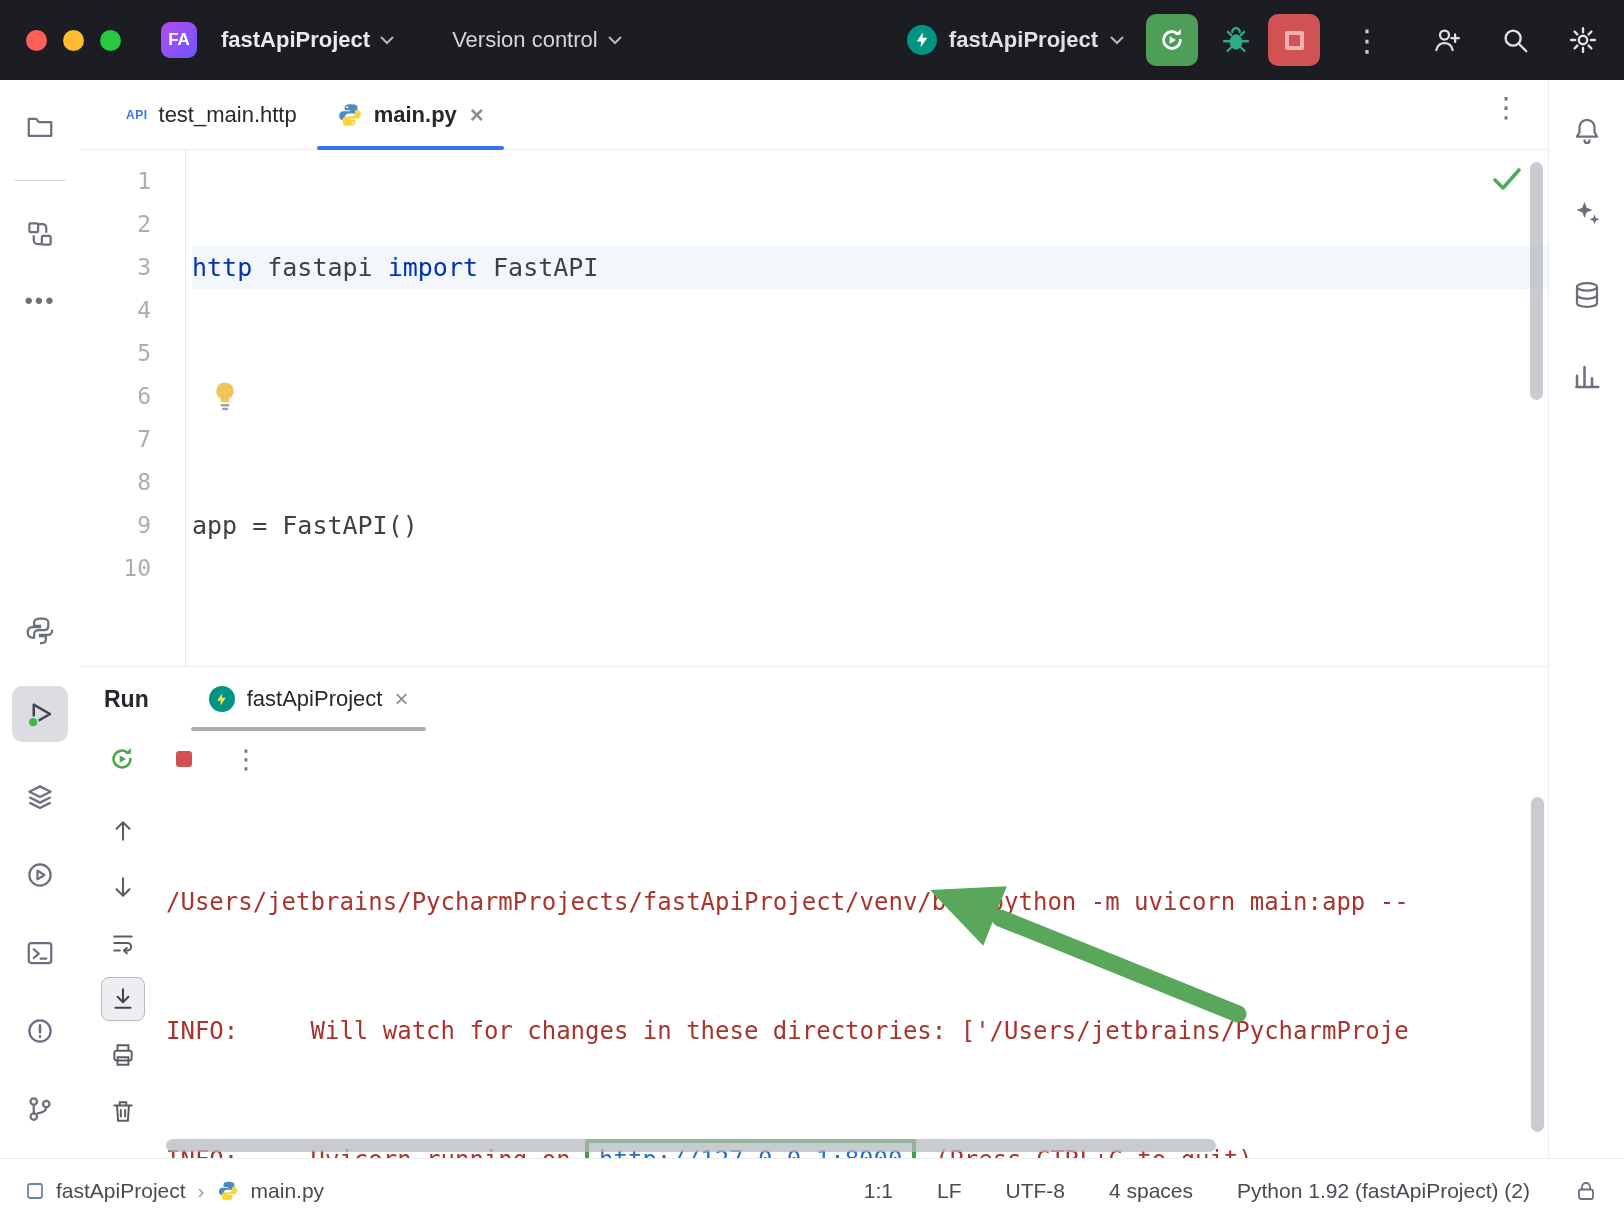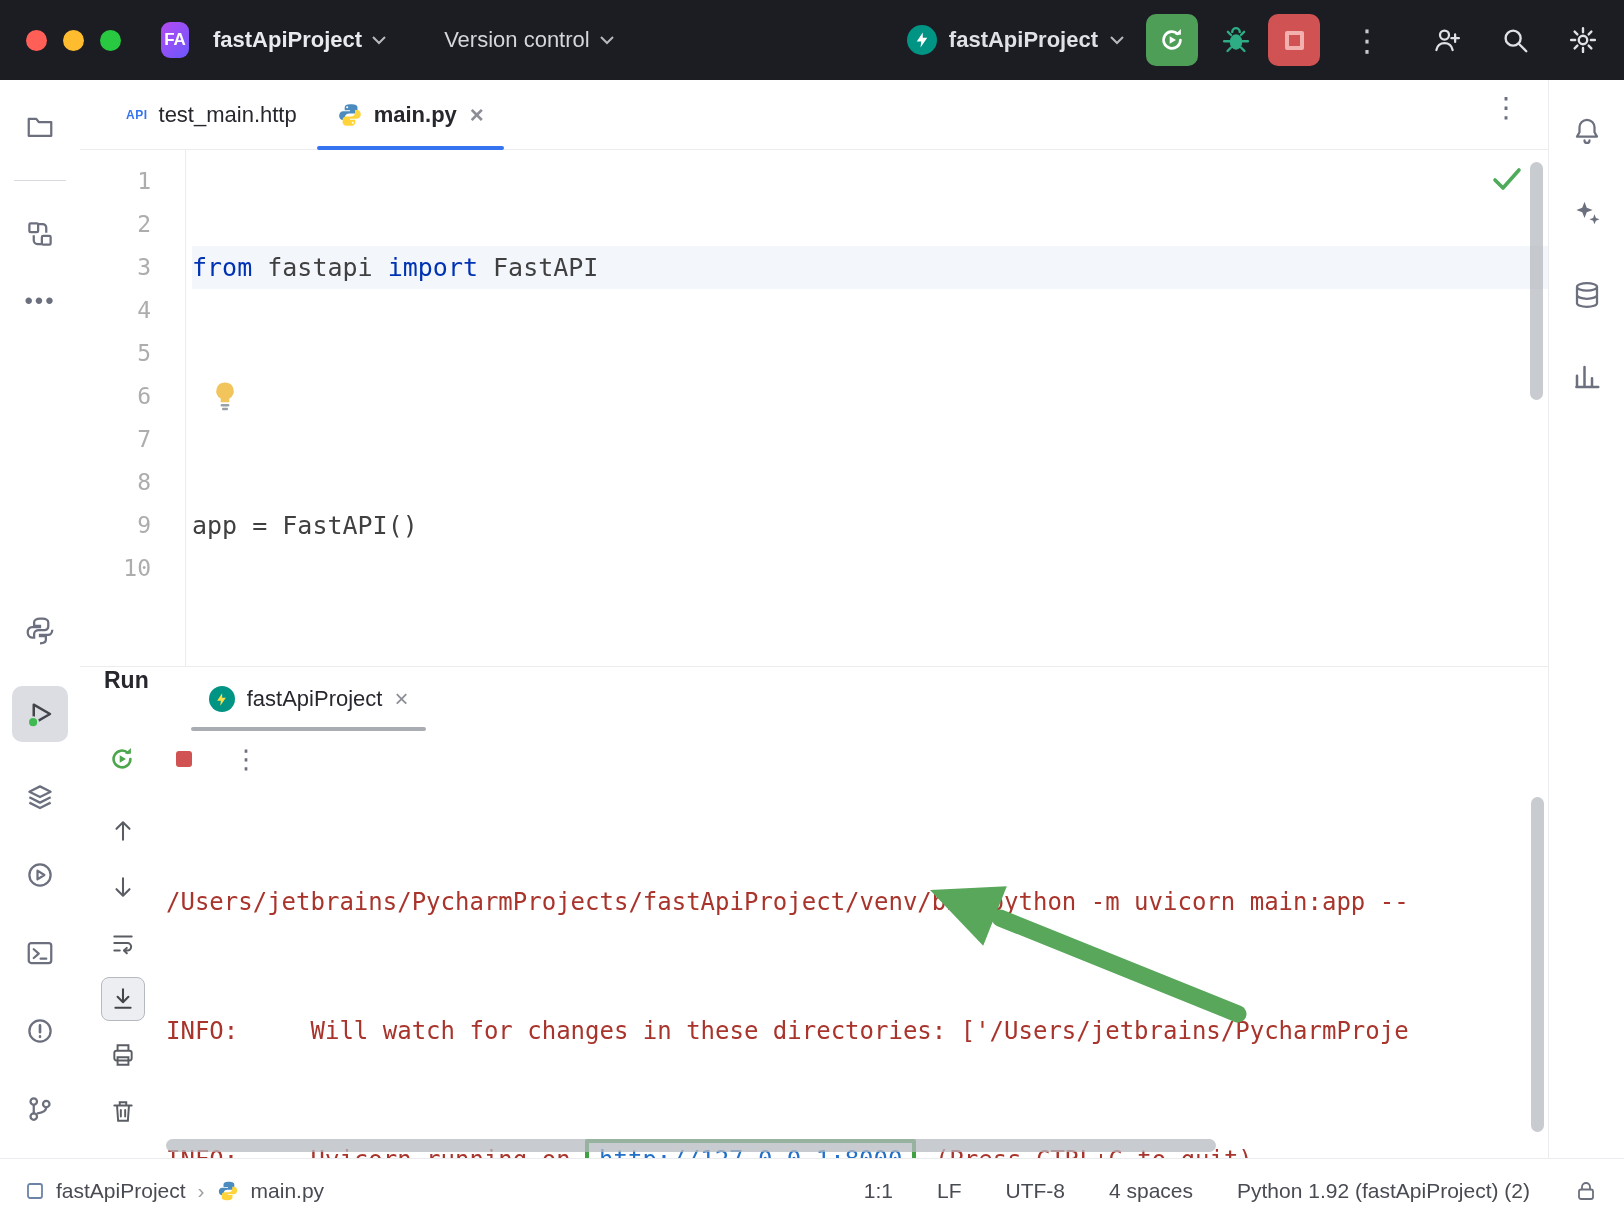--- a/index.html
+++ b/index.html
@@ -4,21 +4,21 @@
 <style>
   * { margin:0; padding:0; box-sizing:border-box; }
   body { font-family:"Liberation Sans", sans-serif; background:#fff; }
   .window { width:1624px; height:1222px; display:flex; flex-direction:column; background:#fff; overflow:hidden; position:relative; }
 
   
   .titlebar { height:80px; background:#1b1d22; display:flex; align-items:center; padding:0 26px; color:#dfe1e5; flex:0 0 auto; }
   .traffic { display:flex; gap:16px; margin-right:40px; }
   .traffic span { width:21px; height:21px; border-radius:50%; display:block; }
   .tl-close { background:#ff5f57; } .tl-min { background:#febc2e; } .tl-zoom { background:#28c840; }
-  .fa-badge { width:28px; height:36px; border-radius:9px; background:linear-gradient(135deg,#b44bf0,#6b57ff); color:#fff; font-weight:bold; font-size:17px; display:flex; align-items:center; justify-content:center; margin-right:14px; }
+  .fa-badge { width:36px; height:36px; border-radius:9px; background:linear-gradient(135deg,#b44bf0,#6b57ff); color:#fff; font-weight:bold; font-size:17px; display:flex; align-items:center; justify-content:center; margin-right:14px; }
   .tb-item { display:flex; align-items:center; gap:10px; font-size:22px; font-weight:600; color:#e8eaed; padding:8px 10px; border-radius:8px; cursor:default; }
   .tb-item.vc { font-weight:500; color:#d4d6da; margin-left:38px;align-items:center; }
   .chev { width:14px; height:9px; }
   .tb-spacer { flex:1; }
   .run-widget { display:flex; align-items:center; gap:12px; font-size:22px; font-weight:600; margin-right:22px; }
   .fastapi-logo { width:30px; height:30px; border-radius:50%; background:#009485; display:flex; align-items:center; justify-content:center; }
   .tb-btn { width:52px; height:52px; border-radius:10px; display:flex; align-items:center; justify-content:center; border:none; background:transparent; cursor:pointer; }
   .tb-btn.green { background:#4f9e58; margin-right:12px; }
   .tb-btn.debug { margin-right:6px; }
   .tb-btn.stop { background:#d15252; margin-right:18px; }
@@ -53,21 +53,21 @@
   .code-line { height:43px; position:relative; padding-left:0; }
   .code-line.caret-line { background:#f3f7fc; }
   .tk-kw { color:#0033b3; } .tk-pl { color:#404040; }
   .bulb { position:absolute; left:18px; top:5px; width:30px; height:32px; cursor:pointer; }
   .editor-check { position:absolute; top:16px; right:26px; width:30px; height:26px; }
   .v-scroll { position:absolute; right:5px; width:13px; border-radius:7px; background:#b6b9bf; opacity:.75; }
   .editor .v-scroll { top:12px; height:238px; }
 
   
   .run-panel { height:492px; flex:0 0 auto; border-top:1px solid #ebecf0; display:flex; flex-direction:column; }
-  .run-header { height:64px; flex:0 0 auto; display:flex; padding-left:24px; }
+  .run-header { height:64px; flex:0 0 auto; display:flex; align-items:center; padding-left:24px; }
   .run-title { font-size:23px; font-weight:bold; color:#27282e; margin-right:42px; }
   .run-tab { display:flex; align-items:center; gap:12px; font-size:22px; color:#27282e; height:100%; padding:0 18px; position:relative; cursor:pointer; }
   .run-tab .underline { position:absolute; left:0; right:0; bottom:0; height:4px; background:#a9acb3; border-radius:2px; }
   .run-tab .close { color:#8c8e96; font-size:24px; }
   .run-toolbar { height:56px; flex:0 0 auto; display:flex; align-items:center; gap:22px; padding-left:22px; }
   .rt-btn { width:40px; height:40px; display:flex; align-items:center; justify-content:center; border-radius:8px; cursor:pointer; }
   .rt-more { font-size:26px; color:#6c707e; }
   .console-wrap { flex:1; display:flex; min-height:0; position:relative; }
   .console-rail { width:86px; flex:0 0 auto; display:flex; flex-direction:column; align-items:center; gap:12px; padding-top:22px; color:#5a5d63; }
   .cr-btn { width:44px; height:44px; display:flex; align-items:center; justify-content:center; border-radius:8px; cursor:pointer; }
@@ -256,21 +256,21 @@
           <div>3</div>
           <div>4</div>
           <div>5</div>
           <div>6</div>
           <div>7</div>
           <div>8</div>
           <div>9</div>
           <div>10</div>
         </div>
         <div class="code">
-          <div class="code-line caret-line"><span class="tk-kw">from </span><span class="tk-pl">fastapi </span><span class="tk-kw">import </span><span class="tk-pl">FastAPI</span></div>
+          <div class="code-line caret-line"><span class="tk-kw">http </span><span class="tk-pl">fastapi </span><span class="tk-kw">import </span><span class="tk-pl">FastAPI</span></div>
           <div class="code-line">
             <svg class="bulb" viewBox="0 0 24 26">
               <path fill="#f2c55c" d="M12 2a7 7 0 0 1 3.5 13.1V18h-7v-2.9A7 7 0 0 1 12 2z"></path>
               <rect x="8.5" y="19.5" width="7" height="2" rx="1" fill="#9aa0a6"></rect>
               <rect x="9.5" y="22.5" width="5" height="2" rx="1" fill="#9aa0a6"></rect>
             </svg>
           </div>
           <div class="code-line"><span class="tk-pl">app = FastAPI()</span></div>
           <div class="code-line"></div>
           

